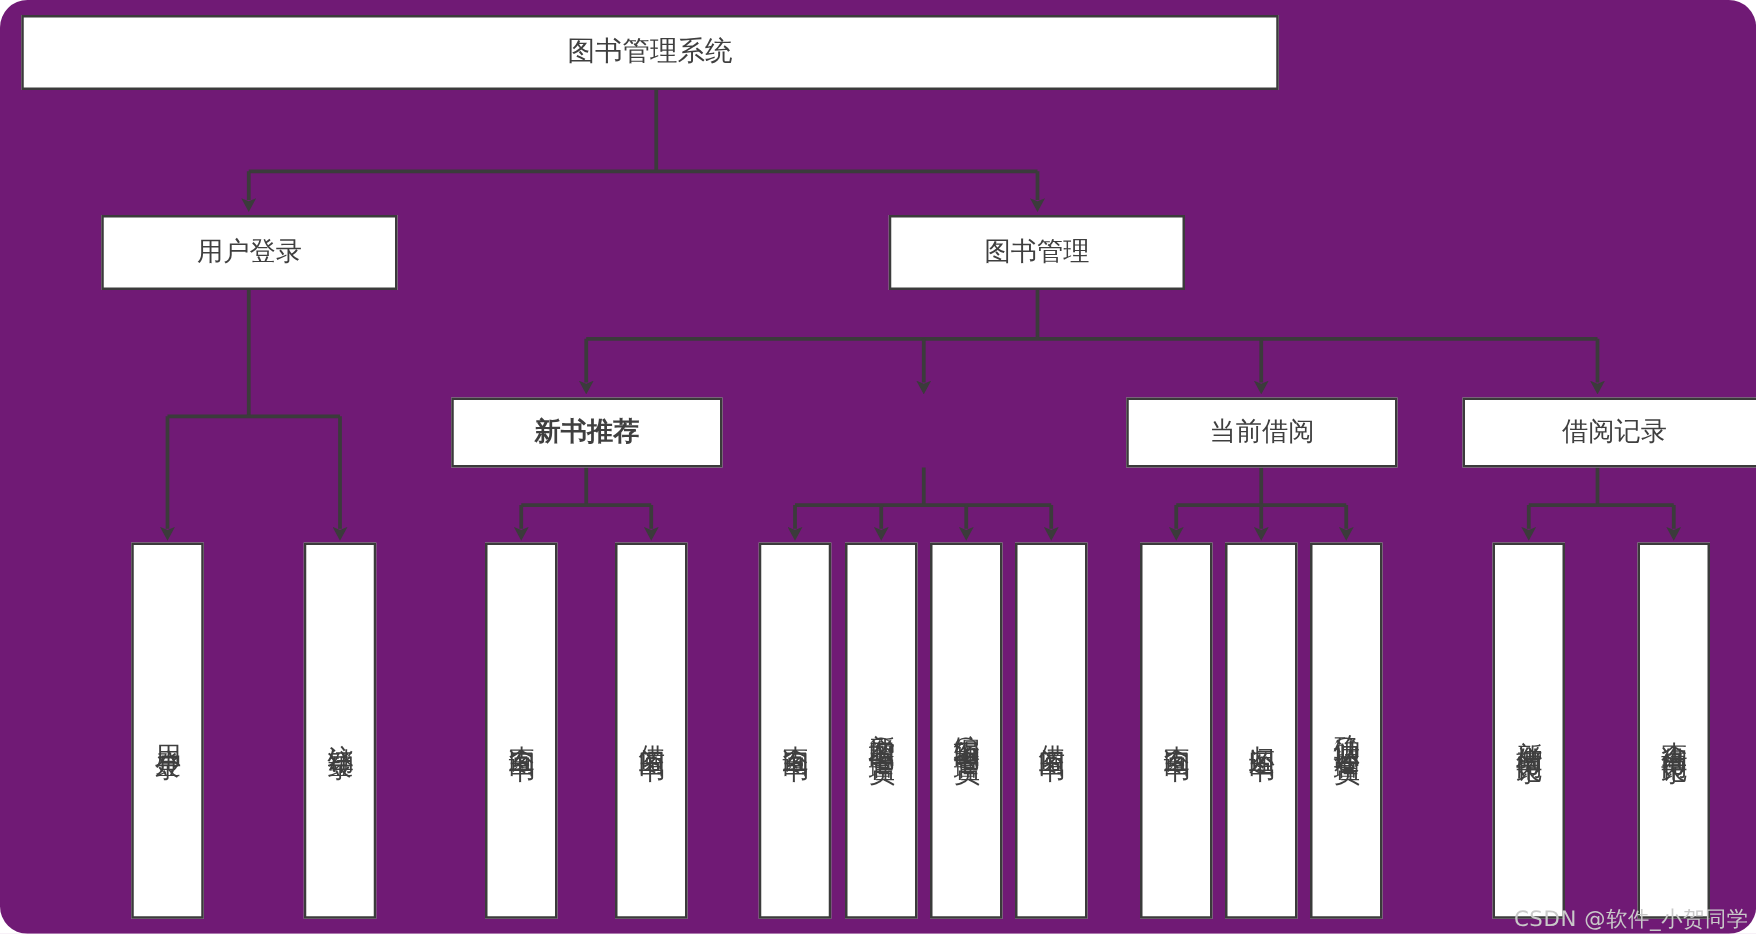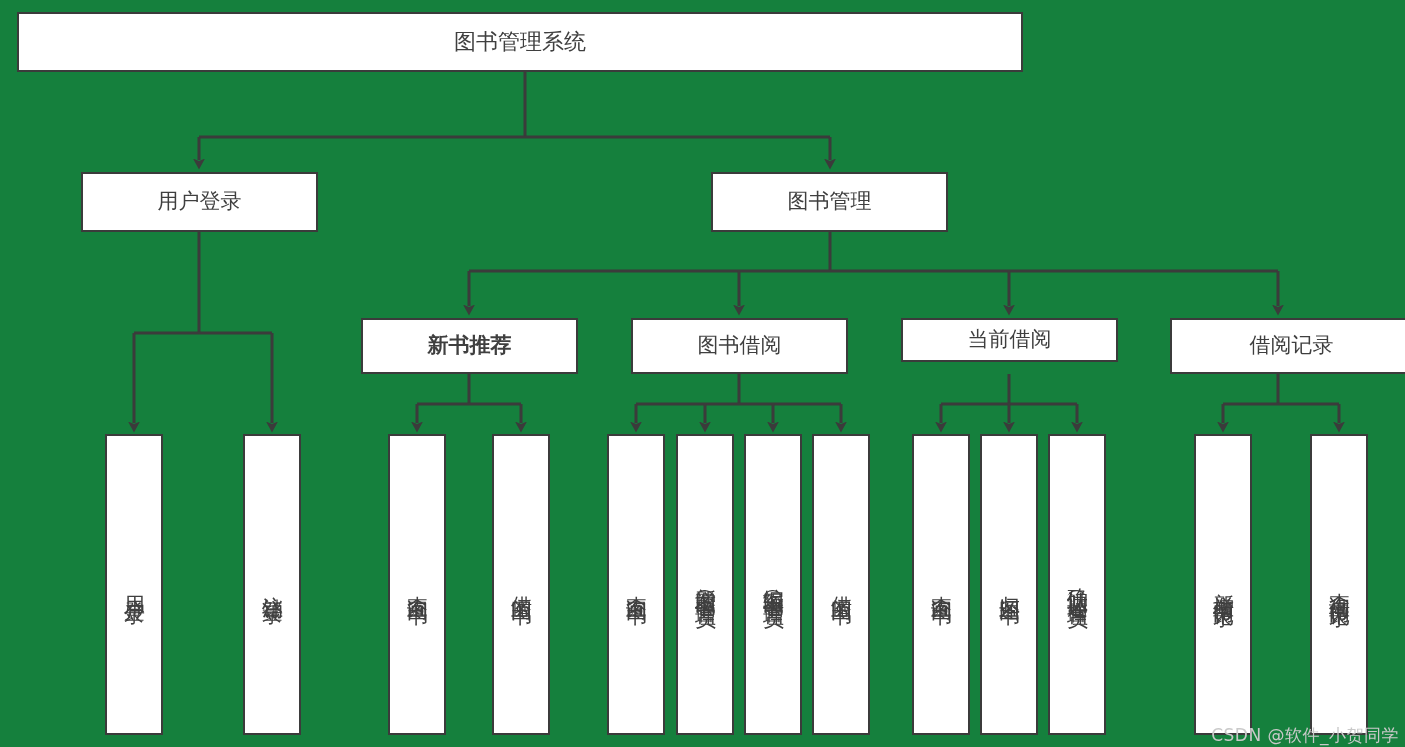--- a/index.html
+++ b/index.html
@@ -9,22 +9,23 @@
     background: #ffffff;
   }
   body {
     font-family: "DejaVu Sans", "Liberation Sans", sans-serif;
     color: #3a3a3a;
   }
   #canvas {
     position: relative;
     width: 1405px;
     height: 747px;
-    background: #15803d;
+    background: #701a75;
     overflow: hidden;
+    border-radius: 22px;
   }
   svg#edges {
     position: absolute;
     left: 0;
     top: 0;
     width: 1405px;
     height: 747px;
     pointer-events: none;
   }
   .node {
@@ -137,24 +138,21 @@
   <div class="node h" style="left:81px; top:172px; width:237px; height:60px;">
     <span class="node-label">用户登录</span>
   </div>
   <div class="node h" style="left:711px; top:172px; width:237px; height:60px;">
     <span class="node-label">图书管理</span>
   </div>
 
   <div class="node h" style="left:361px; top:318px; width:217px; height:56px;font-weight:bold;">
     <span class="node-label">新书推荐</span>
   </div>
-  <div class="node h" style="left:631px; top:318px; width:217px; height:56px;">
-    <span class="node-label">图书借阅</span>
-  </div>
-  <div class="node h" style="left:901px; top:318px; width:217px; height:44px;">
+  <div class="node h" style="left:901px; top:318px; width:217px; height:56px;">
     <span class="node-label">当前借阅</span>
   </div>
   <div class="node h" style="left:1170px; top:318px; width:243px; height:56px;">
     <span class="node-label">借阅记录</span>
   </div>
 
   <div class="node v" style="left:105px; top:434px; width:58px; height:301px;">
     <span class="node-label">用户登录</span>
   </div>
   <div class="node v" style="left:243px; top:434px; width:58px; height:301px;">

